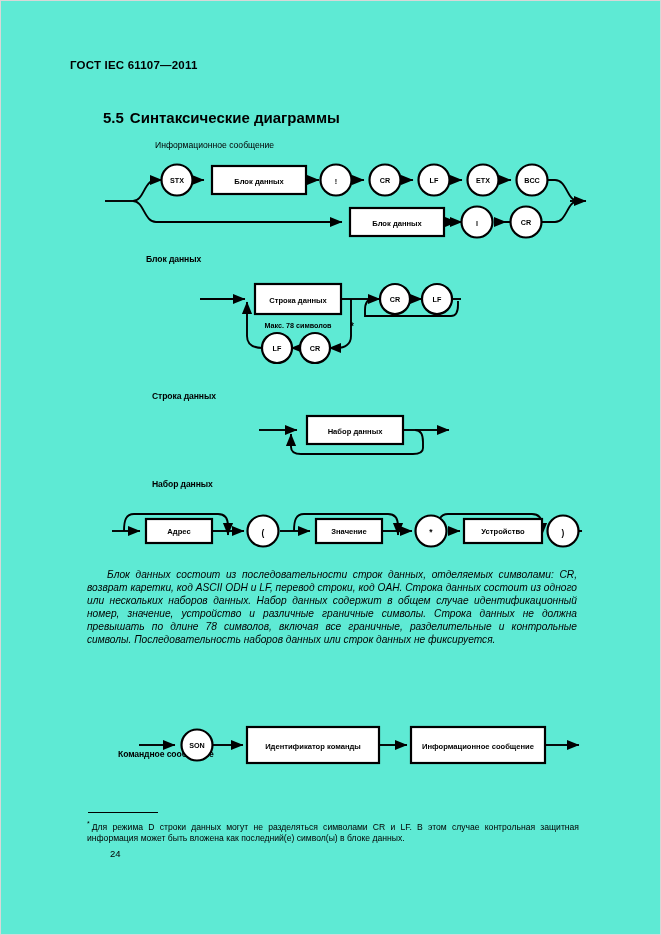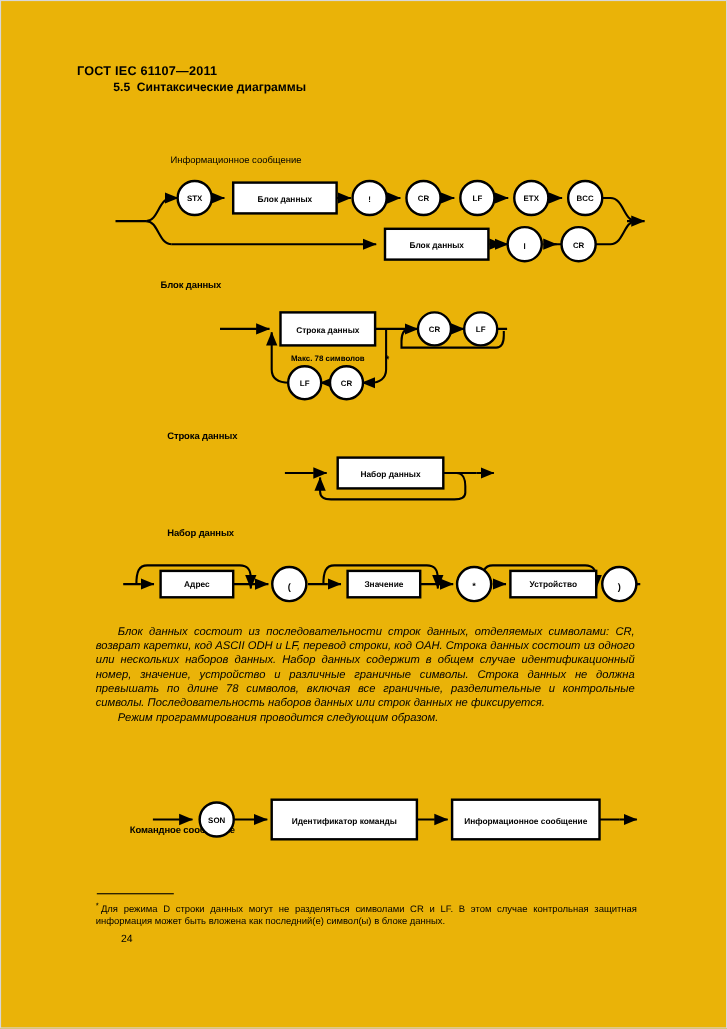--- a/index.html
+++ b/index.html
@@ -1,36 +1,36 @@
 <!DOCTYPE html>
 <html lang="ru"><head>
 <meta charset="utf-8">
 <style>
   html,body{margin:0;padding:0;background:#c9c9c9;}
   body{font-family:"Liberation Sans", sans-serif;}
   .page{
     position:relative;
     width:661px;height:935px;
-    background:#eab308;
+    background:#5eead4;
     overflow:hidden;
     box-sizing:border-box;
   }
   .border-frame{
     position:absolute;inset:0;
     border:1px solid #d8d8d8;
     pointer-events:none;
   }
   .doc-header{
     position:absolute;left:70px;top:59px;
     font-size:11.5px;font-weight:bold;letter-spacing:.2px;color:#000;
     white-space:nowrap;
   }
   .sec-title{
-    position:absolute;left:103px;top:74px;
-    font-size:11px;font-weight:bold;color:#000;white-space:nowrap;
+    position:absolute;left:103px;top:109px;
+    font-size:15px;font-weight:bold;color:#000;white-space:nowrap;
   }
   .sec-title .num{margin-right:6px;}
   .lead{
     position:absolute;left:103px;top:112px;
     font-size:10.2px;color:#000;white-space:nowrap;
   }
   .dg-caption{
     position:absolute;
     font-size:8.6px;color:#000;white-space:nowrap;
   }
@@ -308,21 +308,20 @@
     </g>
 
     <g>
       <circle cx="455" cy="29" r="15.5" fill="#fff" stroke="#000" stroke-width="2.2"></circle>
       <text class="lbl-big" x="455" y="34" text-anchor="middle">)</text>
     </g>
   </svg>
 
   <div class="body-text">
     <p class="ind">Блок данных состоит из последовательности строк данных, отделяемых символами: CR, возврат каретки, код ASCII ODH и LF, перевод строки, код OAH. Строка данных состоит из одного или нескольких наборов данных. Набор данных содержит в общем случае идентификационный номер, значение, устройство и различные граничные символы. Строка данных не должна превышать по длине 78 символов, включая все граничные, разделительные и контрольные символы. Последовательность наборов данных или строк данных не фиксируется.</p>
-    <p class="ind">Режим программирования проводится следующим образом.</p>
   </div>
 
   <div class="dg-caption bold" style="left:118px;top:701px;margin-top:48px;">Командное сообщение</div>
 
   <svg class="diagram" style="left:135px;top:722px;" width="450" height="50" viewBox="0 0 450 50">
     <g stroke="#000" stroke-width="1.9" fill="none">
       <path d="M4,23 L28,23"></path>
       <path d="M28,23 L40,23" marker-end="url(#ah)"></path>
       <path d="M78,23 L96,23"></path>
       <path d="M96,23 L108,23" marker-end="url(#ah)"></path>

